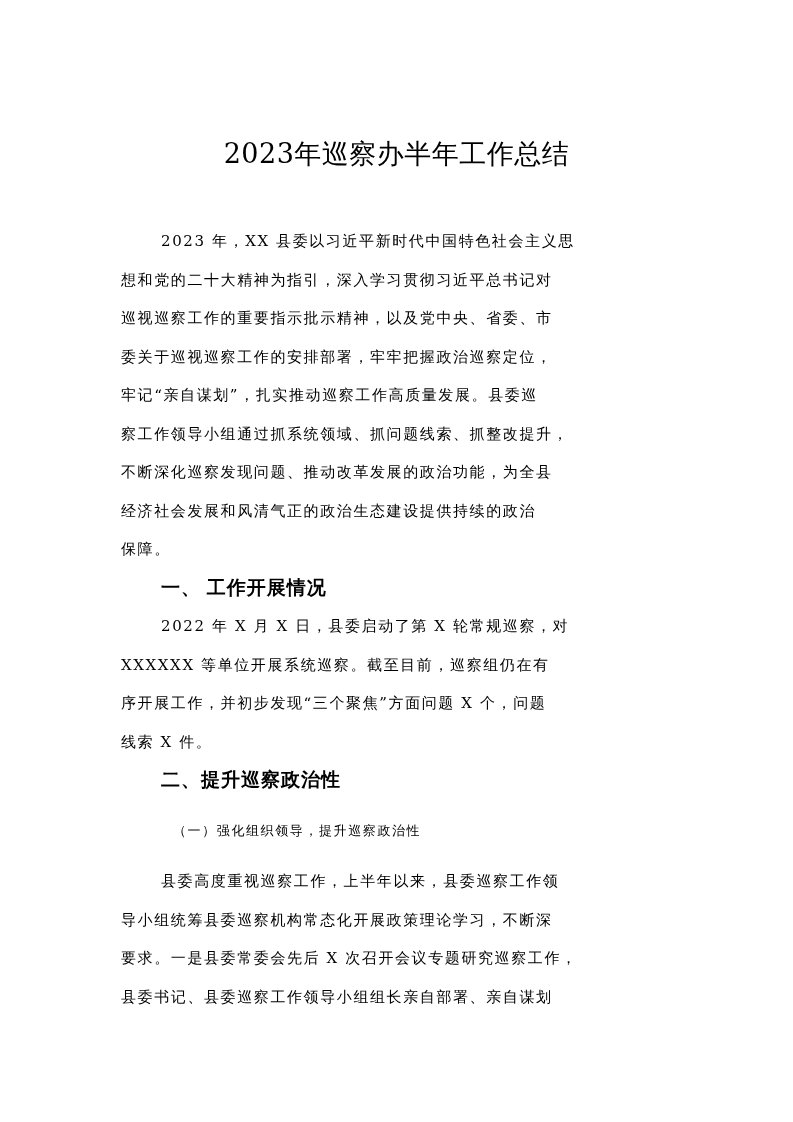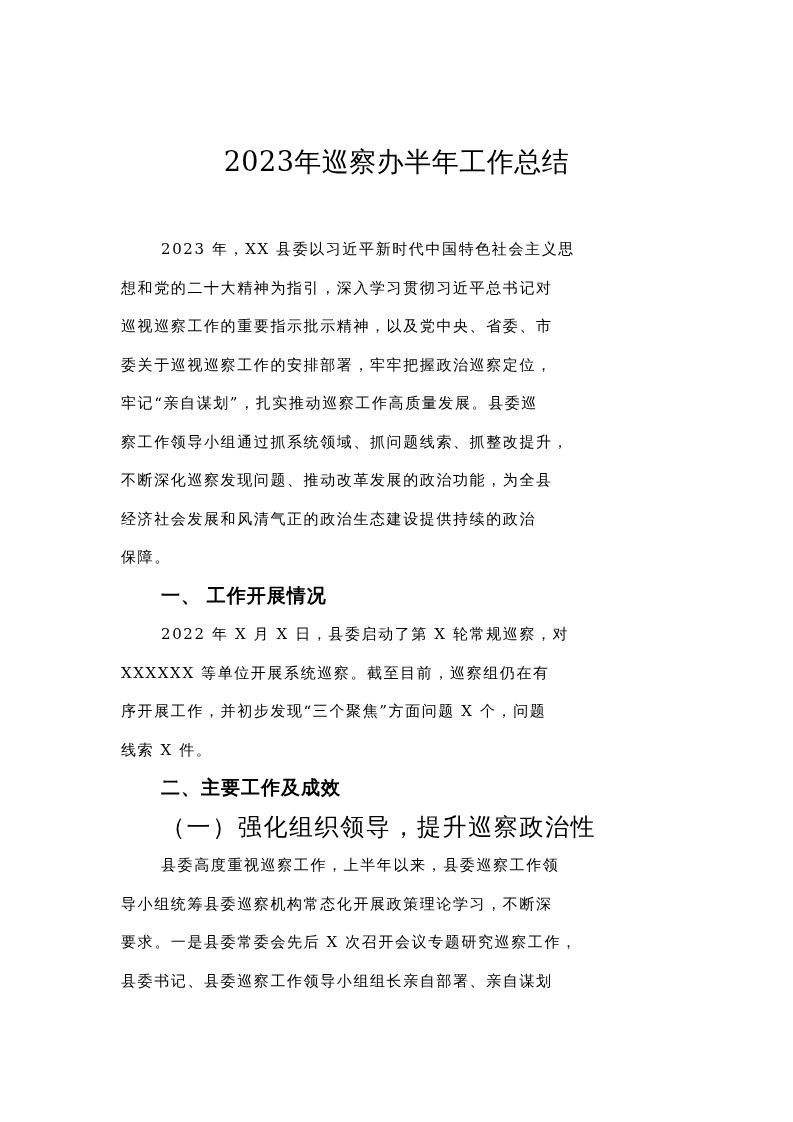--- a/index.html
+++ b/index.html
@@ -1,26 +1,26 @@
 <!DOCTYPE html>
 <html><head>
 <meta charset="utf-8">
 <style>
   html, body { margin: 0; padding: 0; background: #ffffff; }
   body { width: 793px; height: 1122px; position: relative; overflow: hidden;
          font-family: "DejaVu Serif", "Liberation Serif", serif; color: #000; }
-  .page { position: absolute; left: 0; top: 8px; width: 793px; height: 954px; background: #fff; }
+  .page { position: absolute; left: 0; top: 0; width: 793px; height: 954px; background: #fff; }
   .title { position: absolute; top: 134px; left: 0; width: 793px; text-align: center;
            font-size: 27px; line-height: 40px; letter-spacing: 0.5px; }
   .body { position: absolute; left: 121px; top: 222px; width: 552px; }
   .p { font-size: 15px; line-height: 38.5px; margin: 0; text-align: justify;
        text-align-last: auto; letter-spacing: 1.6px; }
   .h1 { font-family: Liberation Serif, serif; font-weight: bold;
         font-size: 19px; line-height: 38.5px; margin: 0; padding-left: 40px; letter-spacing: 1px; }
-  .h2 { font-size: 24px; line-height: 38.5px; margin: 0; padding-left: 40px; letter-spacing: 1.6px; }
+  .h2 { font-size: 13px; line-height: 38.5px; margin: 12px; padding-left: 40px; letter-spacing: 1.6px; }
   .lines span { display: block; white-space: nowrap; }
 </style>
 </head>
 <body>
 
 <div class="page">
   <div class="title">2023年巡察办半年工作总结</div>
 
   <div class="body">
     <div class="p lines">
@@ -37,21 +37,21 @@
 
     <div class="h1">一、 工作开展情况</div>
 
     <div class="p lines">
       <span style="padding-left:40px">2022 年 X 月 X 日，县委启动了第 X 轮常规巡察，对</span>
       <span>XXXXXX 等单位开展系统巡察。截至目前，巡察组仍在有</span>
       <span>序开展工作，并初步发现“三个聚焦”方面问题 X 个，问题</span>
       <span>线索 X 件。</span>
     </div>
 
-    <div class="h1">二、主要工作及成效</div>
+    <div class="h1">二、提升巡察政治性</div>
 
     <div class="h2">（一）强化组织领导，提升巡察政治性</div>
 
     <div class="p lines">
       <span style="padding-left:40px">县委高度重视巡察工作，上半年以来，县委巡察工作领</span>
       <span>导小组统筹县委巡察机构常态化开展政策理论学习，不断深</span>
       <span>要求。一是县委常委会先后 X 次召开会议专题研究巡察工作，</span>
       <span>县委书记、县委巡察工作领导小组组长亲自部署、亲自谋划</span>
     </div>
   </div>

